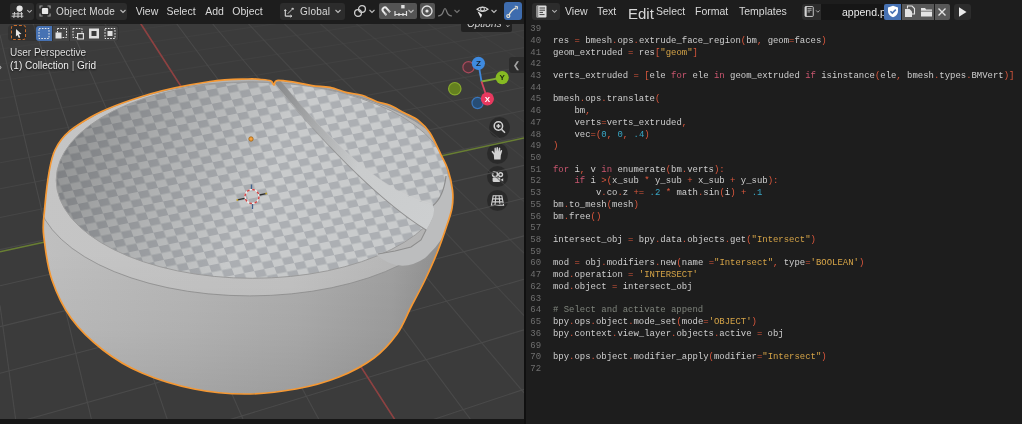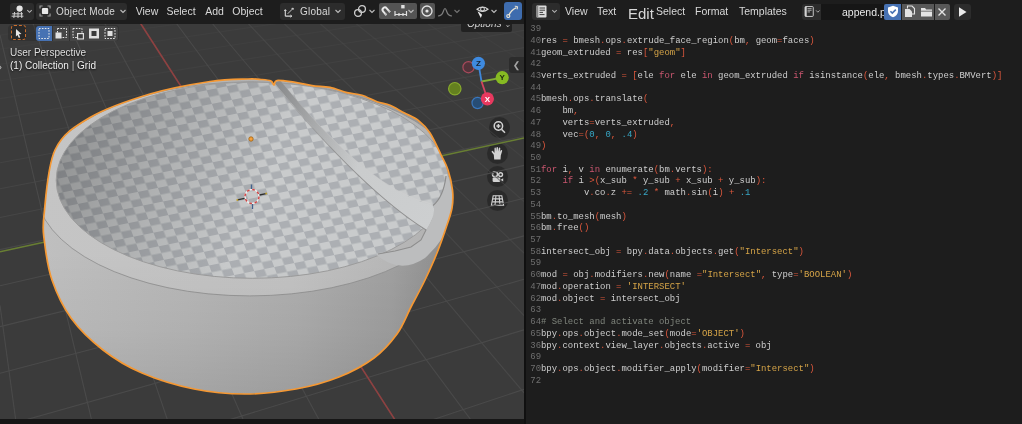--- a/index.html
+++ b/index.html
@@ -9,21 +9,21 @@
 
 #vp { position:absolute; left:0; top:0; width:524px; height:424px; overflow:hidden; background:#3b3b3b; }
 
 .hdr { position:absolute; left:0; top:0; height:24px; background:#1d1d1d; display:flex; align-items:center; z-index:3; }
 #vp-hdr { width:524px; }
 
 .abs { position:absolute; z-index:2; }
 
 #code .row { height:11.72px; }
 #code .ln { display:inline-block; width:15px; text-align:right; color:#6f6f6f; }
-#code .cd { padding-left:0; color:#cfcfcf; white-space:pre; }
+#code .cd { padding-left:12px; color:#cfcfcf; white-space:pre; }
 #code i { font-style:normal; }
 #code .o { color:#de583d; }
 #code .k { color:#c9566f; }
 #code .n { color:#38a7c6; }
 #code .s { color:#d4a347; }
 #code .c { color:#7f847c; }
 </style></head>
 <body>
 <div id="stage">
   <div id="vp">
@@ -363,31 +363,30 @@
         <div class="row"><span class="ln">44</span><span class="cd"></span></div>
         <div class="row"><span class="ln">45</span><span class="cd">bmesh<i class="o">.</i>ops<i class="o">.</i>translate<i class="o">(</i></span></div>
         <div class="row"><span class="ln">46</span><span class="cd">    bm<i class="o">,</i></span></div>
         <div class="row"><span class="ln">47</span><span class="cd">    verts<i class="o">=</i>verts_extruded<i class="o">,</i></span></div>
         <div class="row"><span class="ln">48</span><span class="cd">    vec<i class="o">=(</i><i class="n">0</i><i class="o">,</i> <i class="n">0</i><i class="o">,</i> <i class="n">.4</i><i class="o">)</i></span></div>
         <div class="row"><span class="ln">49</span><span class="cd"><i class="o">)</i></span></div>
         <div class="row"><span class="ln">50</span><span class="cd"></span></div>
         <div class="row"><span class="ln">51</span><span class="cd"><i class="k">for</i> i<i class="o">,</i> v <i class="k">in</i> enumerate<i class="o">(</i>bm<i class="o">.</i>verts<i class="o">):</i></span></div>
         <div class="row"><span class="ln">52</span><span class="cd">    <i class="k">if</i> i <i class="o">&gt;(</i>x_sub <i class="o">*</i> y_sub <i class="o">+</i> x_sub <i class="o">+</i> y_sub<i class="o">):</i></span></div>
         <div class="row"><span class="ln">53</span><span class="cd">        v<i class="o">.</i>co<i class="o">.</i>z <i class="o">+=</i> <i class="n">.2</i> <i class="o">*</i> math<i class="o">.</i>sin<i class="o">(</i>i<i class="o">)</i> <i class="o">+</i> <i class="n">.1</i></span></div>
-        <div class="row"><span class="ln">54</span><span class="cd"></span></div>
         <div class="row"><span class="ln">55</span><span class="cd">bm<i class="o">.</i>to_mesh<i class="o">(</i>mesh<i class="o">)</i></span></div>
         <div class="row"><span class="ln">56</span><span class="cd">bm<i class="o">.</i>free<i class="o">()</i></span></div>
         <div class="row"><span class="ln">57</span><span class="cd"></span></div>
         <div class="row"><span class="ln">58</span><span class="cd">intersect_obj <i class="o">=</i> bpy<i class="o">.</i>data<i class="o">.</i>objects<i class="o">.</i>get<i class="o">(</i><i class="s">"Intersect"</i><i class="o">)</i></span></div>
         <div class="row"><span class="ln">59</span><span class="cd"></span></div>
         <div class="row"><span class="ln">60</span><span class="cd">mod <i class="o">=</i> obj<i class="o">.</i>modifiers<i class="o">.</i>new<i class="o">(</i>name <i class="o">=</i><i class="s">"Intersect"</i><i class="o">,</i> type<i class="o">=</i><i class="s">'BOOLEAN'</i><i class="o">)</i></span></div>
         <div class="row"><span class="ln">47</span><span class="cd">mod<i class="o">.</i>operation <i class="o">=</i> <i class="s">'INTERSECT'</i></span></div>
         <div class="row"><span class="ln">62</span><span class="cd">mod<i class="o">.</i>object <i class="o">=</i> intersect_obj</span></div>
         <div class="row"><span class="ln">63</span><span class="cd"></span></div>
-        <div class="row"><span class="ln">64</span><span class="cd"><i class="c"># Select and activate object</i></span></div>
+        <div class="row"><span class="ln">64</span><span class="cd"><i class="c"># Select and activate append</i></span></div>
         <div class="row"><span class="ln">65</span><span class="cd">bpy<i class="o">.</i>ops<i class="o">.</i>object<i class="o">.</i>mode_set<i class="o">(</i>mode<i class="o">=</i><i class="s">'OBJECT'</i><i class="o">)</i></span></div>
         <div class="row"><span class="ln">36</span><span class="cd">bpy<i class="o">.</i>context<i class="o">.</i>view_layer<i class="o">.</i>objects<i class="o">.</i>active <i class="o">=</i> obj</span></div>
         <div class="row"><span class="ln">69</span><span class="cd"></span></div>
         <div class="row"><span class="ln">70</span><span class="cd">bpy<i class="o">.</i>ops<i class="o">.</i>object<i class="o">.</i>modifier_apply<i class="o">(</i>modifier<i class="o">=</i><i class="s">"Intersect"</i><i class="o">)</i></span></div>
         <div class="row"><span class="ln">72</span><span class="cd"></span></div>
       </div>
     <div class="hdr" id="txt-hdr-i" style="left:0;width:496px;background:#1d1d1d;">
         <div class="abs" style="left:6px;top:3px;width:28px;height:17px;background:#2c2c2c;border-radius:3px;display:flex;align-items:center;">
 <svg width="15" height="15" viewBox="0 0 15 15" style="margin-left:2px;">
             <g>

